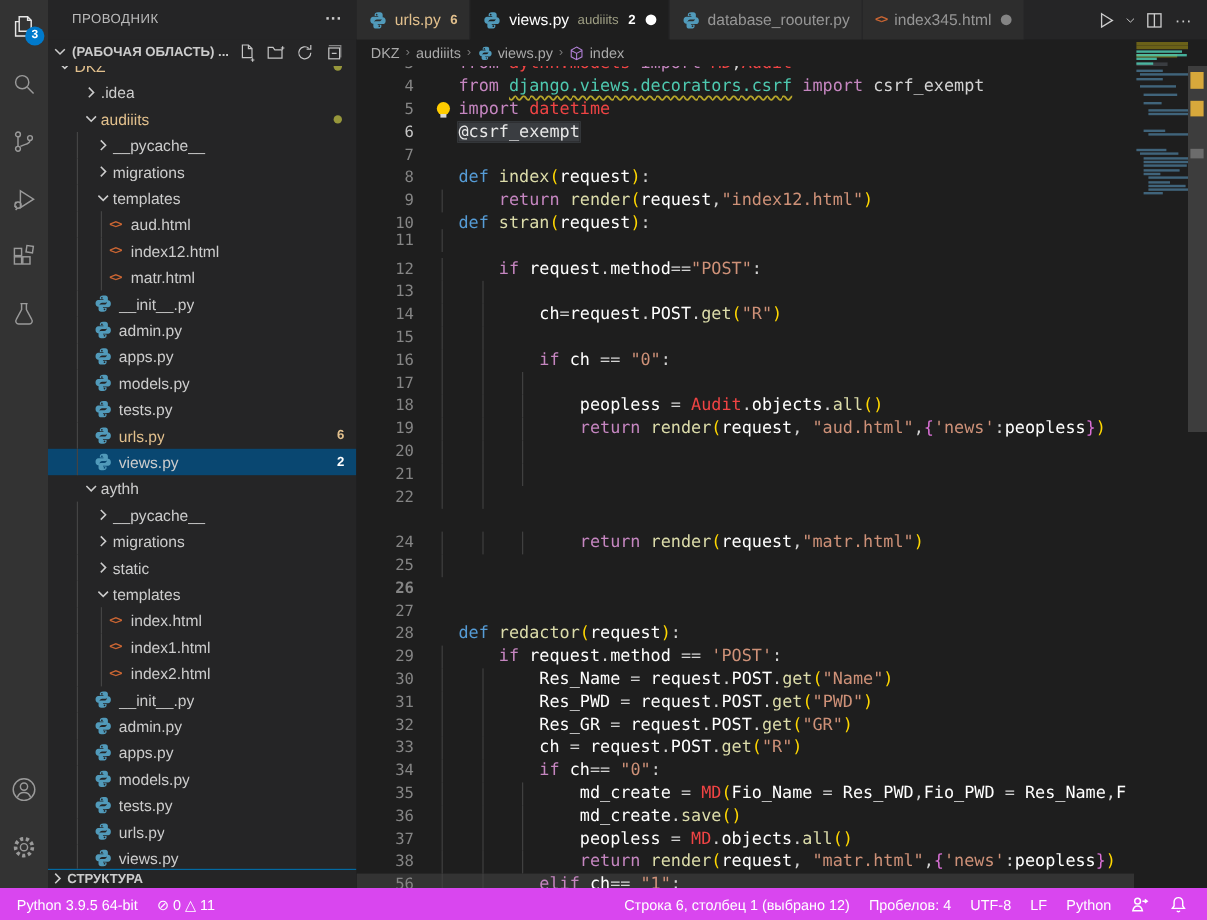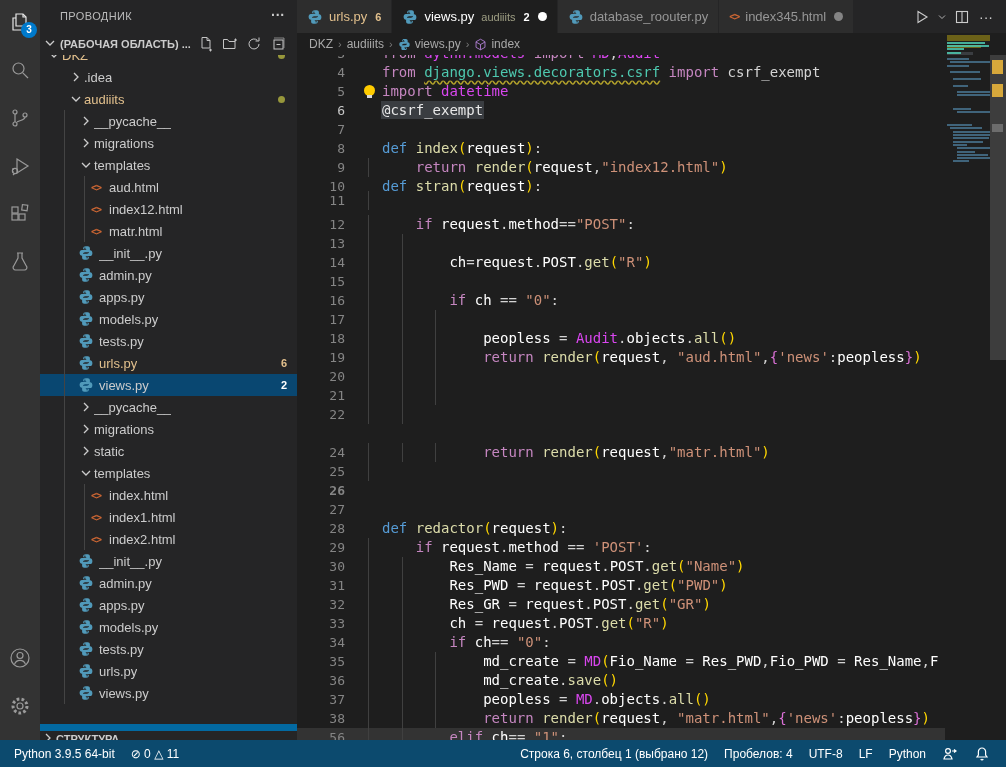--- a/index.html
+++ b/index.html
@@ -31,21 +31,21 @@
   .trow{height:22px;display:flex;align-items:center;position:relative;font-size:13px;color:#cccccc;cursor:pointer;white-space:nowrap;}
   .trow.selected{background:#094771;}
   .trow .twisty{width:16px;height:16px;flex:0 0 16px;display:flex;align-items:center;justify-content:center;}
   .trow .ficon{width:16px;height:16px;flex:0 0 16px;margin-right:5px;display:flex;align-items:center;justify-content:center;}
   .trow .lbl{overflow:hidden;text-overflow:ellipsis;}
   .trow .lbl.modified{color:#e2c08d;}
   .trow .rbadge{position:absolute;right:10px;font-size:11px;font-weight:bold;}
   .trow .rdot{position:absolute;right:12px;width:7px;height:7px;border-radius:50%;background:#97973b;}
   .tguide{position:absolute;top:0;bottom:0;width:1px;background:#444444;}
   .html-glyph{color:#cc6633;font:bold 10px "DejaVu Sans Mono",monospace;letter-spacing:-1px;}
-  #structure-header{position:absolute;left:0;right:0;top:724px;height:16px;border-top:7px solid #0369a1;
+  #structure-header{position:absolute;left:0;right:0;top:724px;height:16px;border-top:1px solid #0369a1;
                     background:#252526;display:flex;align-items:center;font-size:11px;font-weight:bold;color:#cccccc;z-index:6;}
 
   
   #editor{left:297px;top:0;width:709px;height:740px;background:#1e1e1e;}
   #tabbar{position:absolute;top:0;left:0;right:0;height:33px;background:#252526;display:flex;}
   .tab{height:33px;display:flex;align-items:center;padding:0 10px;background:#2d2d2d;border-right:1px solid #252526;
        font-size:13px;color:#969696;cursor:pointer;white-space:nowrap;}
   .tab.active{background:#1e1e1e;color:#ffffff;}
   .tab .ficon{margin-right:6px;display:flex;}
   .tab .tdesc{margin-left:7px;font-size:11px;color:#9f9f84;}
@@ -58,42 +58,42 @@
   #content{position:absolute;top:33px;left:0;right:0;bottom:0;overflow:hidden;}
   #code-lines{position:absolute;top:0;left:0;width:648px;bottom:0;overflow:hidden;
               font-family:"DejaVu Sans Mono",monospace;font-size:14px;}
   .cline{position:absolute;left:0;width:648px;height:19px;line-height:19px;white-space:pre;}
   .cline.hl{background:#333333;}
   .cline .ln{position:absolute;left:0;width:48px;text-align:right;color:#858585;font-size:13px;}
   .cline .ln.cur{color:#c6c6c6;}
   .cline .ctext{position:absolute;left:85px;top:0;}
   .iguide{position:absolute;top:0;height:19px;width:1px;background:#404040;}
   .tk-k{color:#c586c0}.tk-d{color:#569cd6}.tk-f{color:#dcdcaa}.tk-v{color:#ffffff}
-  .tk-c{color:#d946ef}.tk-s{color:#ce9178}.tk-p{color:#d4d4d4}
+  .tk-c{color:#ef4444}.tk-s{color:#ce9178}.tk-p{color:#d4d4d4}
   .tk-b1{color:#ffd700}.tk-b2{color:#da70d6}.tk-w{color:#d4d4d4}
   .tk-u{color:#4ec9b0;text-decoration:underline;text-decoration-style:wavy;text-decoration-color:#b5a42a;text-underline-offset:3px;}
   .tk-sel{color:#e8e8e8;background:#3a3d41;box-shadow:0 0 0 1px #3a3d41;}
   #breadcrumb{position:absolute;top:0;left:0;right:61px;height:22px;background:#1e1e1e;z-index:4;
               display:flex;align-items:center;padding-left:12px;font-size:12px;color:#a9a9a9;}
   .bc-sep{margin:0 5px;color:#7a7a7a;font-size:11px;}
   .bc-item{display:flex;align-items:center;cursor:pointer;}
   .bc-item .ficon{margin-right:4px;display:flex;}
   #lightbulb{position:absolute;z-index:3;width:13px;height:13px;}
   #lightbulb .bulb{width:11px;height:11px;border-radius:50%;background:#ffcc00;margin:0 auto;}
   #lightbulb .base{width:5px;height:3px;background:#d9d9d9;margin:-1px auto 0;}
 
   
   #minimap{position:absolute;top:0;right:16px;width:45px;bottom:0;background:#1e1e1e;}
   .mm-row{position:absolute;left:2px;height:2px;}
   #overview{position:absolute;top:0;right:0;width:16px;bottom:0;background:#1e1e1e;}
   #ov-slider{position:absolute;left:0;width:16px;background:rgba(121,121,121,0.35);}
   .ov-mark{position:absolute;left:2px;width:11px;}
 
   
-  #statusbar{left:0;top:740px;width:1006px;height:27px;background:#0c4a6e;z-index:40;
+  #statusbar{left:0;top:740px;width:1006px;height:27px;background:#d946ef;z-index:40;
              display:flex;align-items:center;color:#ffffff;font-size:12px;}
   .sb-item{display:flex;align-items:center;gap:4px;padding:0 8px;height:27px;cursor:pointer;white-space:nowrap;}
   #sb-right{margin-left:auto;display:flex;align-items:center;padding-right:8px;}
   #sb-right svg{stroke:#ffffff;fill:none;stroke-width:1.2;}
 </style>
 </head>
 <body>
 
 <div id="activitybar" class="abs">
   <div class="act-icon active" style="top:2px">
@@ -352,20 +352,28 @@
           <span class="ficon">
             <svg viewBox="0 0 16 16" width="16" height="16">
               <g fill="#519aba">
                 <path d="M7.9 1.2c-1.8 0-2.7.8-2.7 2v1.1h3v.6H3.9c-1.3 0-2.3 1-2.3 2.9s1 2.9 2.3 2.9h1.1V9.2c0-1.1 1-2 2.1-2h3c1 0 1.8-.8 1.8-1.9V3.2c0-1.1-.9-2-2.1-2H7.9zM6.9 2.5a.7.7 0 1 1 0 1.4.7.7 0 0 1 0-1.4z"></path>
                 <path d="M8.1 14.8c1.8 0 2.7-.8 2.7-2v-1.1h-3v-.6h4.3c1.3 0 2.3-1 2.3-2.9s-1-2.9-2.3-2.9H11v1.5c0 1.1-1 2-2.1 2h-3c-1 0-1.8.8-1.8 1.9v2.1c0 1.1.9 2 2.1 2h1.9zm1-1.3a.7.7 0 1 1 0-1.4.7.7 0 0 1 0 1.4z"></path>
               </g>
             </svg>
           </span>
           <span class="lbl">views.py</span>
           <span class="rbadge" style="color: rgb(255, 255, 255);">2</span>
+        </div>
+        <div class="trow" style="padding-left: 28px;">
+          <span class="twisty">
+            <svg width="16" height="16" viewBox="0 0 16 16">
+              <path d="M4 6l4 4 4-4" stroke="#cccccc" fill="none" stroke-width="1.3"></path>
+            </svg>
+          </span>
+          <span class="lbl">aythh</span>
         </div>
         <div class="trow" style="padding-left: 38px;">
           <span class="tguide" style="left: 24px;"></span>
           <span class="twisty">
             <svg width="16" height="16" viewBox="0 0 16 16">
               <path d="M6 4l4 4-4 4" stroke="#cccccc" fill="none" stroke-width="1.3"></path>
             </svg>
           </span>
           <span class="lbl">__pycache__</span>
         </div>

